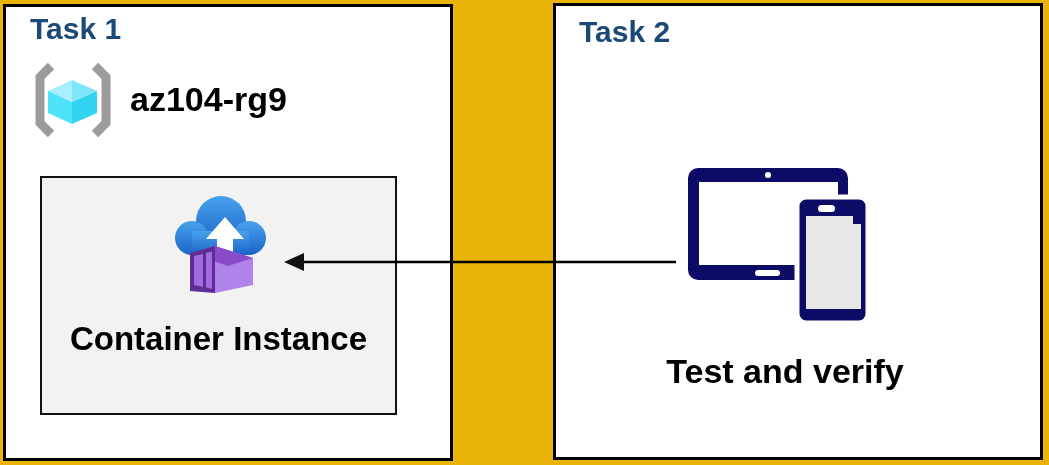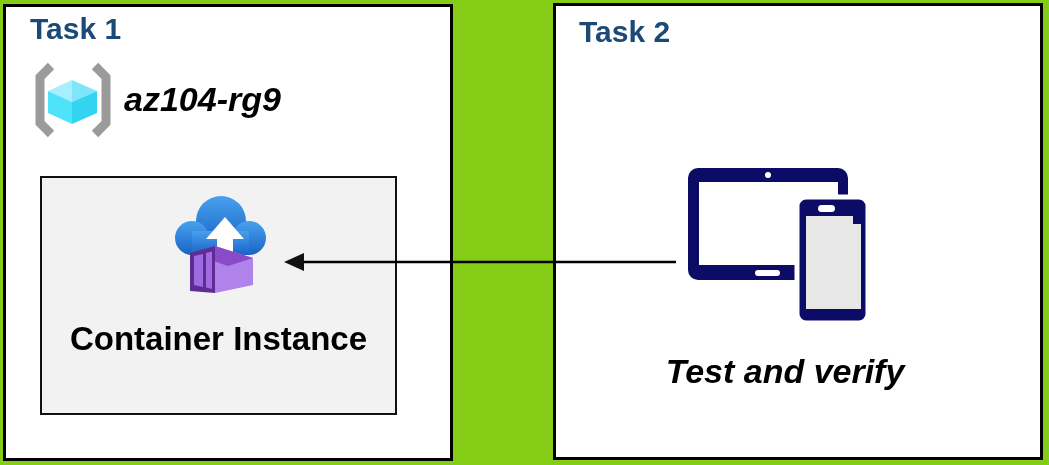--- a/index.html
+++ b/index.html
@@ -1,46 +1,46 @@
 <!DOCTYPE html>
 <html><head>
 <meta charset="utf-8">
 <style>
   html,body{margin:0;padding:0;background:#ffffff;}
   #stage{
-    position:relative;width:1049px;height:465px;background:#84cc16;
+    position:relative;width:1049px;height:465px;background:#eab308;
     font-family:"Liberation Sans", sans-serif;overflow:hidden;
   }
   .task-box{
     position:absolute;border:3px solid #000000;background:#ffffff;box-sizing:border-box;
   }
   #task1-box{left:3px;top:4px;width:450px;height:457px;}
   #task2-box{left:553px;top:3px;width:490px;height:457px;}
   .task-title{
     position:absolute;font-size:30px;font-weight:700;color:#1B4A77;white-space:nowrap;
   }
   #task1-title{left:30px;top:12px;}
   #task2-title{left:579px;top:15px;}
   #rg-icon{position:absolute;left:34px;top:61px;}
   #rg-name{
-    position:absolute;left:124px;top:80px;font-size:34px;font-weight:700;color:#000000;white-space:nowrap;font-style:italic;
+    position:absolute;left:130px;top:80px;font-size:34px;font-weight:700;color:#000000;white-space:nowrap;
   }
   #container-box{
     position:absolute;left:40px;top:176px;width:357px;height:239px;
     background:#F2F2F2;border:2px solid #111111;box-sizing:border-box;
   }
   #aci-icon{position:absolute;left:173px;top:193px;}
   #container-label{
     position:absolute;left:40px;top:320px;width:357px;text-align:center;
     font-size:33px;font-weight:700;color:#000000;white-space:nowrap;
   }
   #devices-icon{position:absolute;left:685px;top:165px;}
   #task2-caption{
     position:absolute;left:655px;top:352px;width:260px;text-align:center;
-    font-size:34px;font-weight:700;color:#000000;white-space:nowrap;font-style:italic;
+    font-size:34px;font-weight:700;color:#000000;white-space:nowrap;
   }
   #connector-arrow{position:absolute;left:282px;top:249px;}
 </style>
 </head>
 <body>
 
 <div id="stage">
 
   <div id="task1-box" class="task-box"></div>
 

